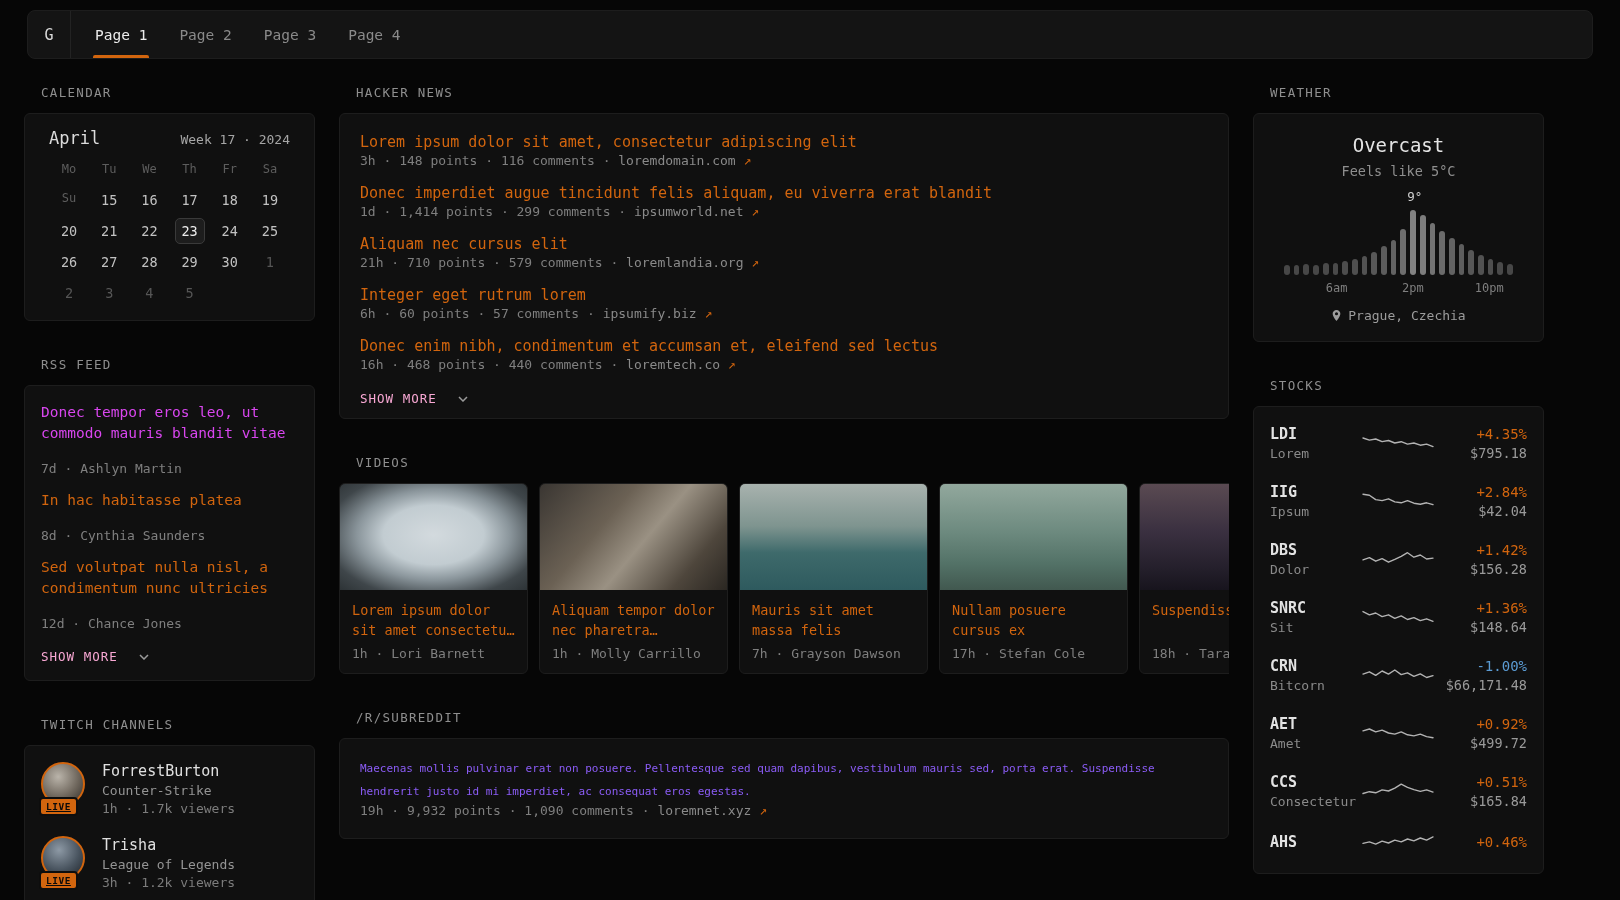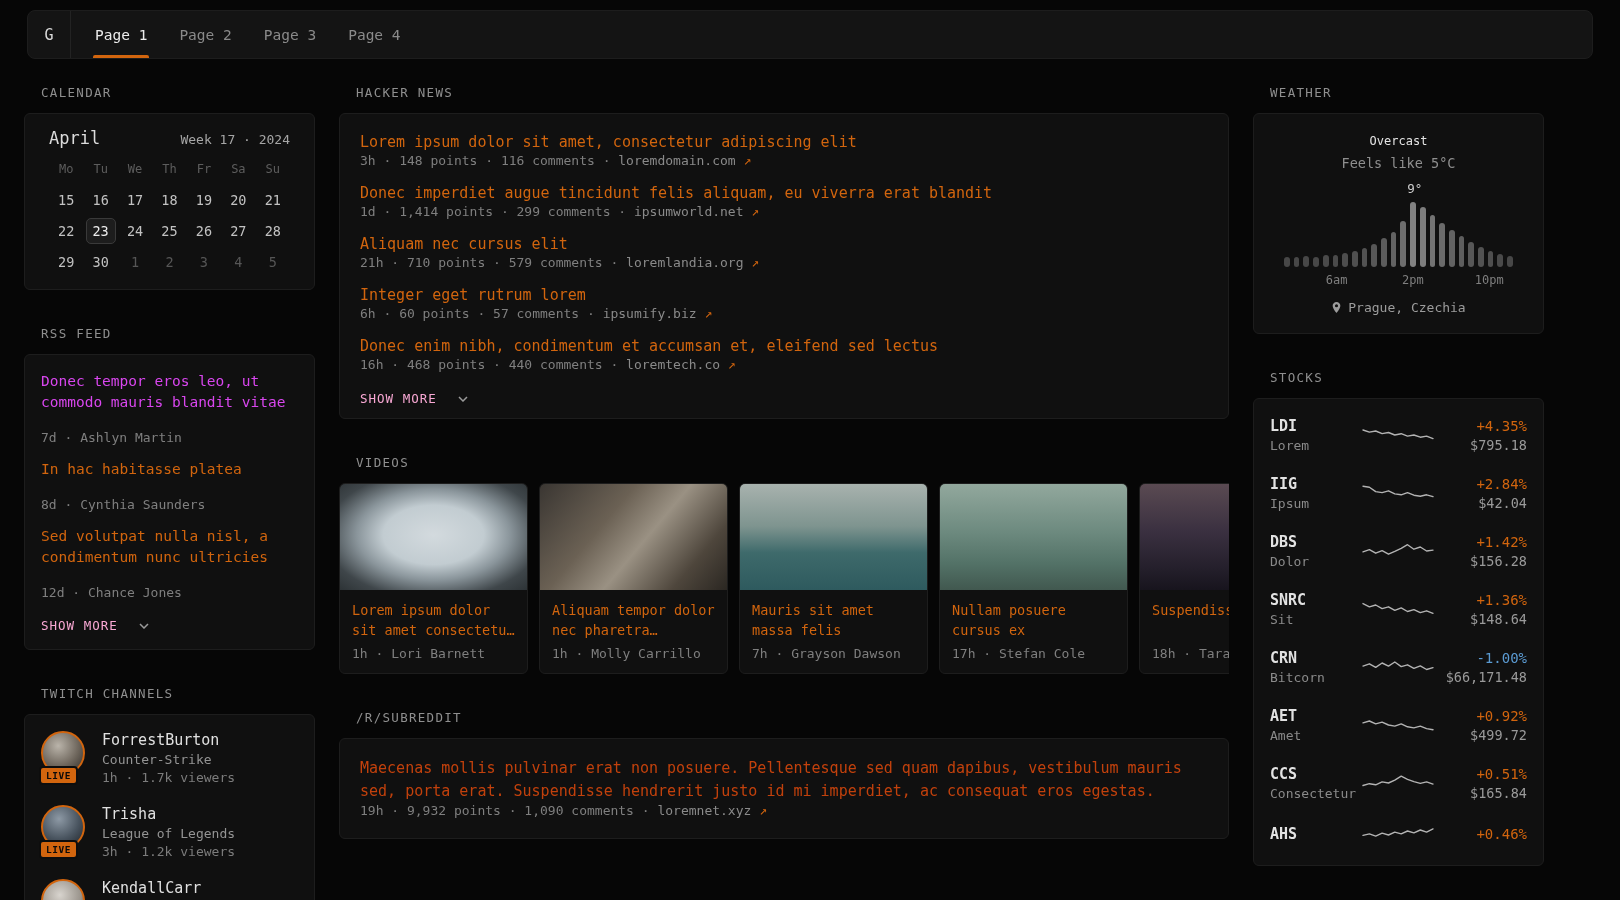--- a/index.html
+++ b/index.html
@@ -25,21 +25,21 @@
   .content { display:grid; grid-template-columns:291px 890px 291px; gap:0 24px; padding:26px 0 0 24px; }
   .col { min-width:0; }
   .section { margin-bottom:36px; }
   .section-header { font-size:12.5px; letter-spacing:1.3px; color:#8f8f8f; margin-bottom:13px; padding-left:17px; }
   .card { background:#101010; border:1px solid #1d1d1d; border-radius:6px; }
   
   .cal { padding:14px 24px 14px; }
   .cal-top { display:flex; justify-content:space-between; align-items:baseline; margin-bottom:10px; }
   .cal-month { color:#dcdcdc; font-size:17px; }
   .cal-week { color:#a6a6a6; font-size:13px; }
-  .cal-grid { display:grid; grid-template-columns:repeat(7,1fr); row-gap:5px; text-align:center; }
+  .cal-grid { display:grid; grid-template-columns:repeat(6,1fr); row-gap:5px; text-align:center; }
   .cal-dh { color:#5d5d5d; font-size:12px; padding:4px 0 6px; }
   .cal-day { font-size:13.5px; color:#c2c2c2; height:26px; display:flex; align-items:center; justify-content:center; }
   .cal-day.dim { color:#565656; }
   .cal-day.selected { border:1px solid #3a3a3a; background:#1d1d1d; border-radius:5px;
                       width:30px; margin:0 auto; color:#ececec; }
   
   .rss { padding:16px; }
   .rss-item { margin-bottom:14px; }
   .rss-title { font-size:14.5px; line-height:21px; color:#d2650e; cursor:pointer; }
   .rss-item.muted .rss-title { color:#d946ef; }
@@ -49,49 +49,49 @@
   
   .twitch { padding:16px 16px 6px; }
   .channel { display:flex; gap:15px; margin-bottom:20px; cursor:pointer; }
   .avatar-wrap { position:relative; width:46px; height:46px; flex:none; }
   .avatar { width:44px; height:44px; border-radius:50%; border:2px solid #d2650e; }
   .avatar-1 { background:radial-gradient(circle at 38% 32%, #bab4aa, #6e665c 55%, #2c2925); }
   .avatar-2 { background:radial-gradient(circle at 40% 30%, #8d99a5, #48535e 55%, #1c2025); }
   .avatar-3 { background:radial-gradient(circle at 42% 35%, #d8d4ce, #9a948c 60%, #49453e); }
   .live-badge { position:absolute; bottom:-8px; left:-2px; background:#d2650e; color:#0a0a0a;
                 font-size:9.5px; font-weight:bold; padding:2px 5px; border-radius:4px;
-                border:2px solid #0d0d0d; letter-spacing:.5px; }
+                border:2px solid #0d0d0d; letter-spacing:.5px;text-decoration:underline; }
   .channel-name { color:#e0e0e0; font-size:15px; }
   .channel-game { color:#949494; font-size:13px; margin-top:3px; }
   .channel-meta { color:#7c7c7c; font-size:13px; margin-top:3px; }
   
   .hn { padding:18px 20px 12px; }
   .hn-item { margin-bottom:15px; }
   .hn-title { color:#d2650e; font-size:15px; line-height:21px; cursor:pointer; }
   .hn-meta { color:#7f7f7f; font-size:13px; }
   .hn-domain { color:#8a8a8a; cursor:pointer; }
   .ext-arrow { color:#d2650e; }
   .sub { padding:18px 20px 20px; }
-  .sub-title { color:#c2410c; font-size:15px; line-height:23px; cursor:pointer; }
+  .sub-title { color:#8b5cf6; font-size:11px; line-height:23px; cursor:pointer; }
   
   .videos-row { display:flex; gap:11px; overflow:hidden; }
   .video-card { width:189px; flex:none; background:#101010; border:1px solid #1d1d1d; border-radius:6px;
                 overflow:hidden; cursor:pointer; }
   .video-thumb { height:106px; }
   .thumb-sky    { background:radial-gradient(ellipse at 50% 48%, #d3dade 0%, #c2ccd1 38%, #8a959b 58%, #3f464a 82%, #2d3336 100%); }
   .thumb-camera { background:linear-gradient(130deg, #3a3632 0%, #6b6154 35%, #9a9183 55%, #4e463c 80%, #2b2722 100%); }
   .thumb-sea    { background:linear-gradient(180deg, #a8b2ae 0%, #7e948f 40%, #3e6a6b 65%, #2e5a5e 100%); }
   .thumb-canoe  { background:linear-gradient(180deg, #92a89d 0%, #6d8a7f 45%, #537267 75%, #41584f 100%); }
   .thumb-mist   { background:linear-gradient(180deg, #5a4a52 0%, #3a3040 45%, #241f2b 80%, #17141d 100%); }
   .video-body { padding:10px 12px 12px; }
   .video-title { color:#d2650e; font-size:13.5px; line-height:20px; min-height:40px; }
   .video-meta { color:#7f7f7f; font-size:13px; margin-top:6px; }
   
   .weather { padding:16px 16px 18px; text-align:center; }
-  .w-cond { color:#e4e4e4; font-size:12px; margin-top:4px; }
+  .w-cond { color:#e4e4e4; font-size:19px; margin-top:4px; }
   .w-feels { color:#8f8f8f; font-size:13.5px; margin-top:7px; }
   .w-chart { position:relative; height:108px; margin-top:10px; }
   .w-peak { position:absolute; top:0; left:56.3%; transform:translateX(-50%); color:#cfcfcf; font-size:12.5px; }
   .w-bars { position:absolute; left:14px; right:14px; bottom:22px; top:18px;
             display:flex; align-items:flex-end; gap:4px; }
   .wbar { flex:1; border-radius:3px; }
   .w-times { position:absolute; left:14px; right:14px; bottom:0; height:16px; color:#7f7f7f; font-size:12px; }
   .w-time { position:absolute; transform:translateX(-50%); }
   .w-time:nth-of-type(1){ left:23%; }
   .w-time:nth-of-type(2){ left:56.3%; }

